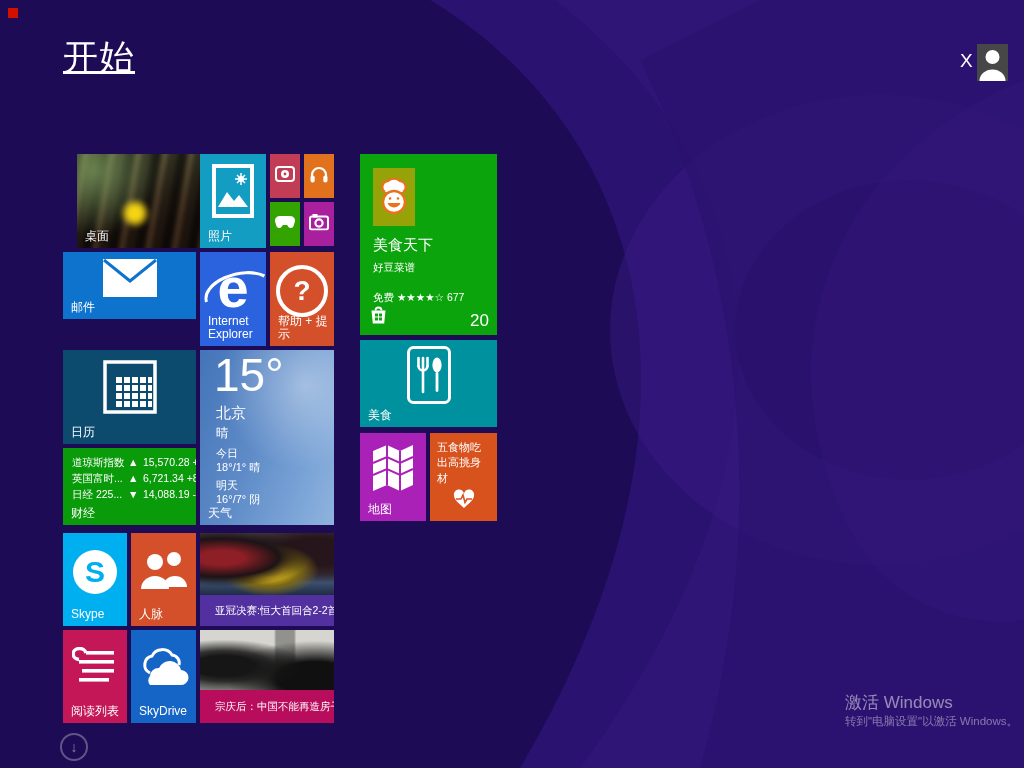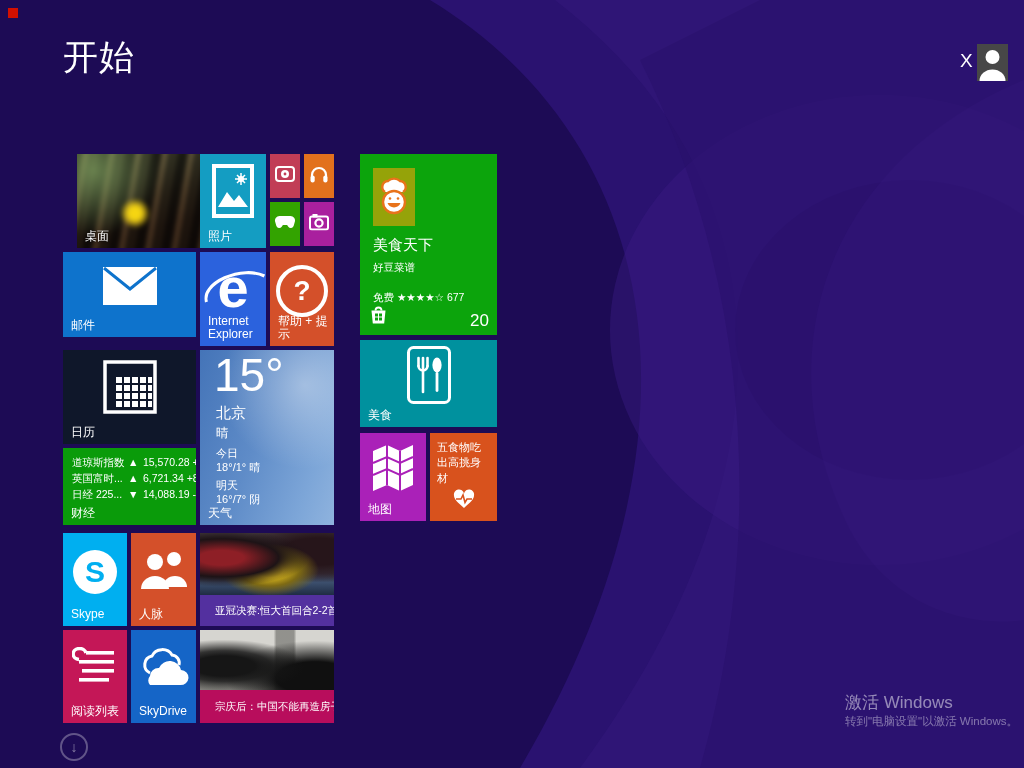--- a/index.html
+++ b/index.html
@@ -2,21 +2,21 @@
 <html><head>
 <meta charset="utf-8">
 <style>
   html,body{margin:0;padding:0;background:#000;}
   #screen{position:relative;width:1024px;height:768px;overflow:hidden;
     font-family:"Liberation Sans","DejaVu Sans",sans-serif;color:#fff;
     background:#1d0b55;}
   #bg-swirl{position:absolute;left:0;top:0;}
   .marker{position:absolute;left:8px;top:8px;width:10px;height:10px;background:#d21000;}
   
-  .start-title{position:absolute;left:63px;top:34px;font-size:35px;font-weight:300;letter-spacing:1px;}
+  .start-title{position:absolute;left:63px;top:34px;font-size:35px;font-weight:300;letter-spacing:1px;text-decoration:underline;}
   .user-name{position:absolute;left:960px;top:50px;font-size:19px;font-weight:300;}
   .avatar{position:absolute;left:977px;top:44px;width:31px;height:37px;background:#474747;overflow:hidden;}
   
   .tile{position:absolute;overflow:hidden;cursor:pointer;}
   .tl{position:absolute;left:8px;bottom:5px;font-size:12px;line-height:1.1;z-index:3;}
   .cicon{position:absolute;left:50%;top:42%;transform:translate(-50%,-50%);}
   
   .photo{position:absolute;left:-4px;top:-4px;right:-4px;bottom:-4px;filter:blur(2px);}
   .desk-photo{background:
     radial-gradient(circle at 44% 62%, #f5d512 0 6%, rgba(240,205,25,.75) 9%, rgba(120,110,20,.0) 15%),
@@ -141,21 +141,21 @@
   <div class="tile" style="left:304px;top:202px;width:30px;height:44px;background:#a9209e;">
     <div class="cicon" style="top:50%;">
       <svg width="20" height="17" viewBox="0 0 20 17">
         <rect x="3.5" y="0.5" width="5" height="3.5" fill="#fff"></rect>
         <rect x="1" y="3" width="18" height="13" rx="2" fill="none" stroke="#fff" stroke-width="2"></rect>
         <circle cx="10" cy="9.5" r="3.6" fill="none" stroke="#fff" stroke-width="2.2"></circle>
       </svg>
     </div>
   </div>
 
-  <div class="tile" style="left:63px;top:252px;width:133px;height:85px;background:#0e73cc;">
+  <div class="tile" style="left:63px;top:252px;width:133px;height:67px;background:#0e73cc;">
     <div class="cicon">
       <svg width="54" height="38" viewBox="0 0 54 38">
         <rect width="54" height="38" fill="#fff"></rect>
         <path d="M1 1 L27 22 L53 1" fill="none" stroke="#0e73cc" stroke-width="3"></path>
       </svg>
     </div>
     <div class="tl">邮件</div>
   </div>
 
   <div class="tile" style="left:200px;top:252px;width:66px;height:94px;background:#2b62dd;">
@@ -168,21 +168,21 @@
     <div class="tl" style="width:52px;">Internet Explorer</div>
   </div>
 
   <div class="tile" style="left:270px;top:252px;width:64px;height:94px;background:#d4502a;">
     <div class="cicon">
         <div class="qcircle">?</div>
       </div>
     <div class="tl">帮助 + 提示</div>
   </div>
 
-  <div class="tile" style="left:63px;top:350px;width:133px;height:94px;background:#0f172a;">
+  <div class="tile" style="left:63px;top:350px;width:133px;height:94px;background:#0c4a6e;">
     <div class="cicon">
       <svg width="54" height="54" viewBox="0 0 54 54">
         <rect x="2" y="2" width="50" height="50" fill="none" stroke="#fff" stroke-width="3.5"></rect>
         <g fill="#fff">
           <rect x="13" y="17" width="6" height="6"></rect>
             <rect x="21" y="17" width="6" height="6"></rect>
             <rect x="29" y="17" width="6" height="6"></rect>
             <rect x="37" y="17" width="6" height="6"></rect>
             <rect x="45" y="17" width="4" height="6"></rect>
           <rect x="13" y="25" width="6" height="6"></rect>

